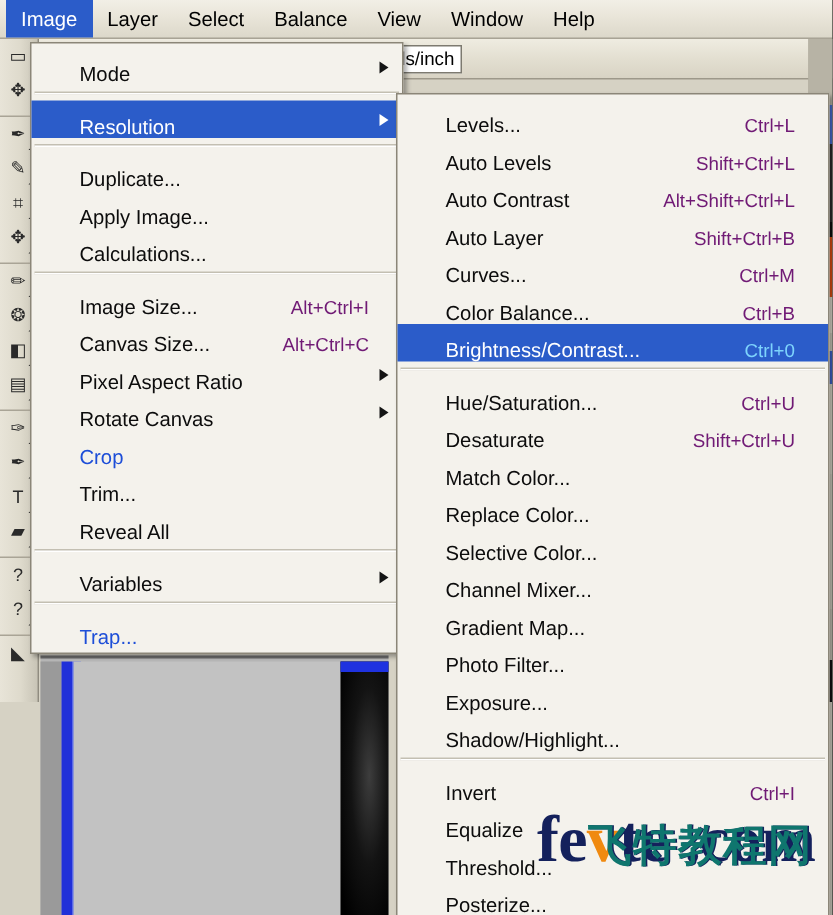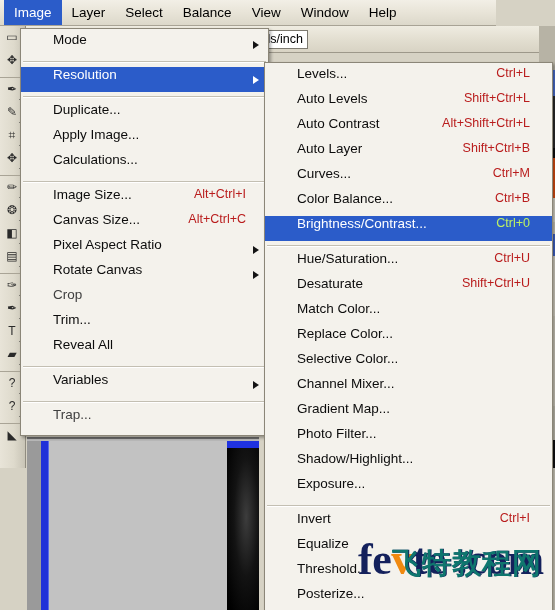--- a/index.html
+++ b/index.html
@@ -118,21 +118,21 @@
     background: #d4d0c2;
     border-left: 1px solid #9b9688;
     box-sizing: border-box;
   }
   .pal-seg { position:absolute; right:0; width:16px; }
 
   
   .menubar {
     position: absolute;
     left: 0; top: 0;
-    width: 496px; height: 26px;
+    width: 555px; height: 26px;
     background: linear-gradient(to bottom,#f2efe6 0%,#e9e5d9 45%,#dcd8ca 100%);
     border-bottom: 1px solid #a8a395;
     box-sizing: border-box;
     display: flex;
     align-items: stretch;
     padding-left: 4px;
   }
   .menubar-item {
     display: flex;
     align-items: center;
@@ -161,43 +161,43 @@
     left: 20px; top: 28px;
     width: 249px;
   }
   #adjust-menu {
     left: 264px; top: 62px;
     width: 289px;
   }
   .mi {
     position: relative;
     display: flex;
-    align-items: flex-start;
+    align-items: flex-end;
     height: 25px;
     padding: 0 8px 0 32px;
     font-size: 13.5px;
     color: #0c0c0c;
     white-space: nowrap;
     cursor: default;
     box-sizing: border-box;
   }
   .mi .label { flex: 0 0 auto; }
   .mi .spacer { flex: 1 1 auto; min-width: 14px; }
   .mi .accel {
     flex: 0 0 auto;
     font-size: 12.5px;
-    color: #b91c1c;
+    color: #701a75;
     padding-right: 14px;
   }
-  .mi.disabled { color: #404040; }
+  .mi.disabled { color: #1d4ed8; }
   .mi.selected {
     background: #2b5cc9;
     color: #ffffff;
   }
-  .mi.selected .accel { color: #bef264; }
+  .mi.selected .accel { color: #7dd3fc; }
   .mi .arrow {
     position: absolute;
     right: 9px; top: 50%;
     margin-top: -4px;
     width: 0; height: 0;
     border-top: 4.5px solid transparent;
     border-bottom: 4.5px solid transparent;
     border-left: 6px solid #141414;
   }
   .mi.selected .arrow { border-left-color: #ffffff; }
@@ -443,25 +443,25 @@
       </div>
       <div class="mi">
         <span class="label">Gradient Map...</span>
         <span class="spacer"></span>
       </div>
       <div class="mi">
         <span class="label">Photo Filter...</span>
         <span class="spacer"></span>
       </div>
       <div class="mi">
+        <span class="label">Exposure...</span>
+        <span class="spacer"></span>
+      </div>
+      <div class="mi">
         <span class="label">Shadow/Highlight...</span>
-        <span class="spacer"></span>
-      </div>
-      <div class="mi">
-        <span class="label">Exposure...</span>
         <span class="spacer"></span>
       </div>
       <div class="sep"></div>
       <div class="mi">
         <span class="label">Invert</span>
         <span class="spacer"></span>
         <span class="accel">Ctrl+I</span>
       </div>
       <div class="mi">
         <span class="label">Equalize</span>

